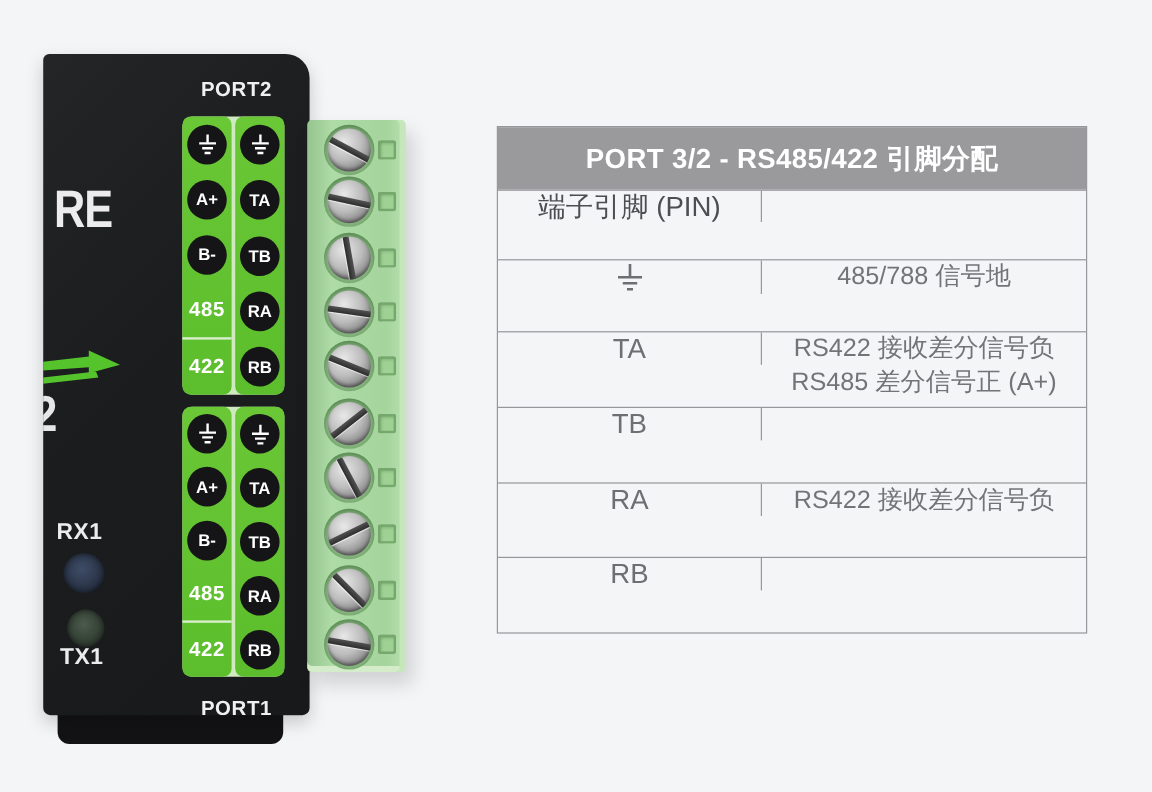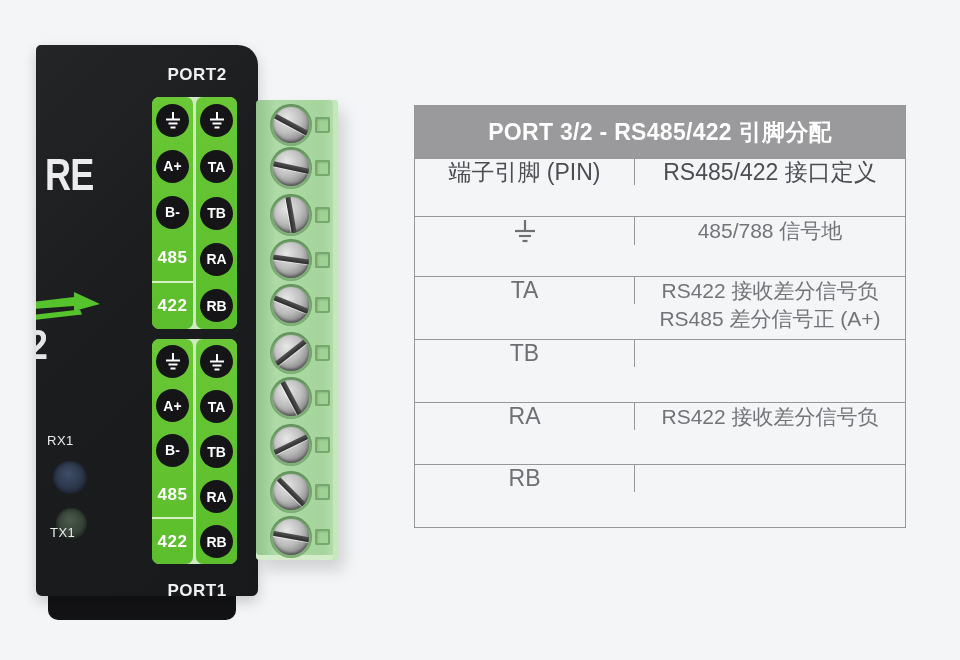--- a/index.html
+++ b/index.html
@@ -25,24 +25,24 @@
     font-size:44px;font-weight:bold;color:#ececee;
     transform:scaleX(.82);transform-origin:left top;letter-spacing:-1px;
   }
   .model{
     position:absolute;left:-8px;top:276px;
     font-size:42px;font-weight:bold;color:#e6e6e8;
     transform:scaleX(.85);transform-origin:left top;
   }
   .arrows{position:absolute;left:-4px;top:244px;}
   .led-label{
-    position:absolute;font-size:13px;font-weight:normal;color:#ececee;letter-spacing:.5px;
+    position:absolute;font-size:19px;font-weight:bold;color:#ececee;letter-spacing:.5px;
   }
   .rx-label{left:11px;top:388px;}
-  .tx-label{left:14px;top:480px;}
+  .tx-label{left:14px;top:492px;}
   .led{position:absolute;border-radius:50%;}
   .led-rx{
     left:17px;top:416px;width:34px;height:33px;
     background:radial-gradient(circle at 45% 40%,#3e4c66,#2a3447 60%,#20283a);
     box-shadow:inset 0 0 5px rgba(0,0,0,.6);
   }
   .led-tx{
     left:20px;top:463px;width:31px;height:31px;
     background:radial-gradient(circle at 45% 40%,#4a5a4b,#333f34 60%,#272f28);
     box-shadow:inset 0 0 5px rgba(0,0,0,.6);
@@ -332,21 +332,20 @@
     <div class="hole" style="top:384px"></div>
     <div class="hole" style="top:429px"></div>
   </div>
 </div>
 
 <div class="pin-table">
   <div class="t-title">PORT 3/2 - RS485/422 引脚分配</div>
 
   <div class="t-row t-colhead">
     <div class="t-pin">端子引脚 (PIN)</div>
-    <div class="t-def">RS485/422 接口定义</div>
   </div>
 
   <div class="t-row r-gnd">
     <div class="t-pin">
       <svg width="26" height="28" viewBox="0 0 26 28">
           <g stroke="#6e6f73" stroke-width="2.2" fill="none">
             <line x1="13" y1="3" x2="13" y2="13"></line>
             <line x1="3" y1="14" x2="23" y2="14"></line>
             <line x1="7" y1="19" x2="19" y2="19"></line>
             <line x1="10.5" y1="24" x2="15.5" y2="24"></line>

